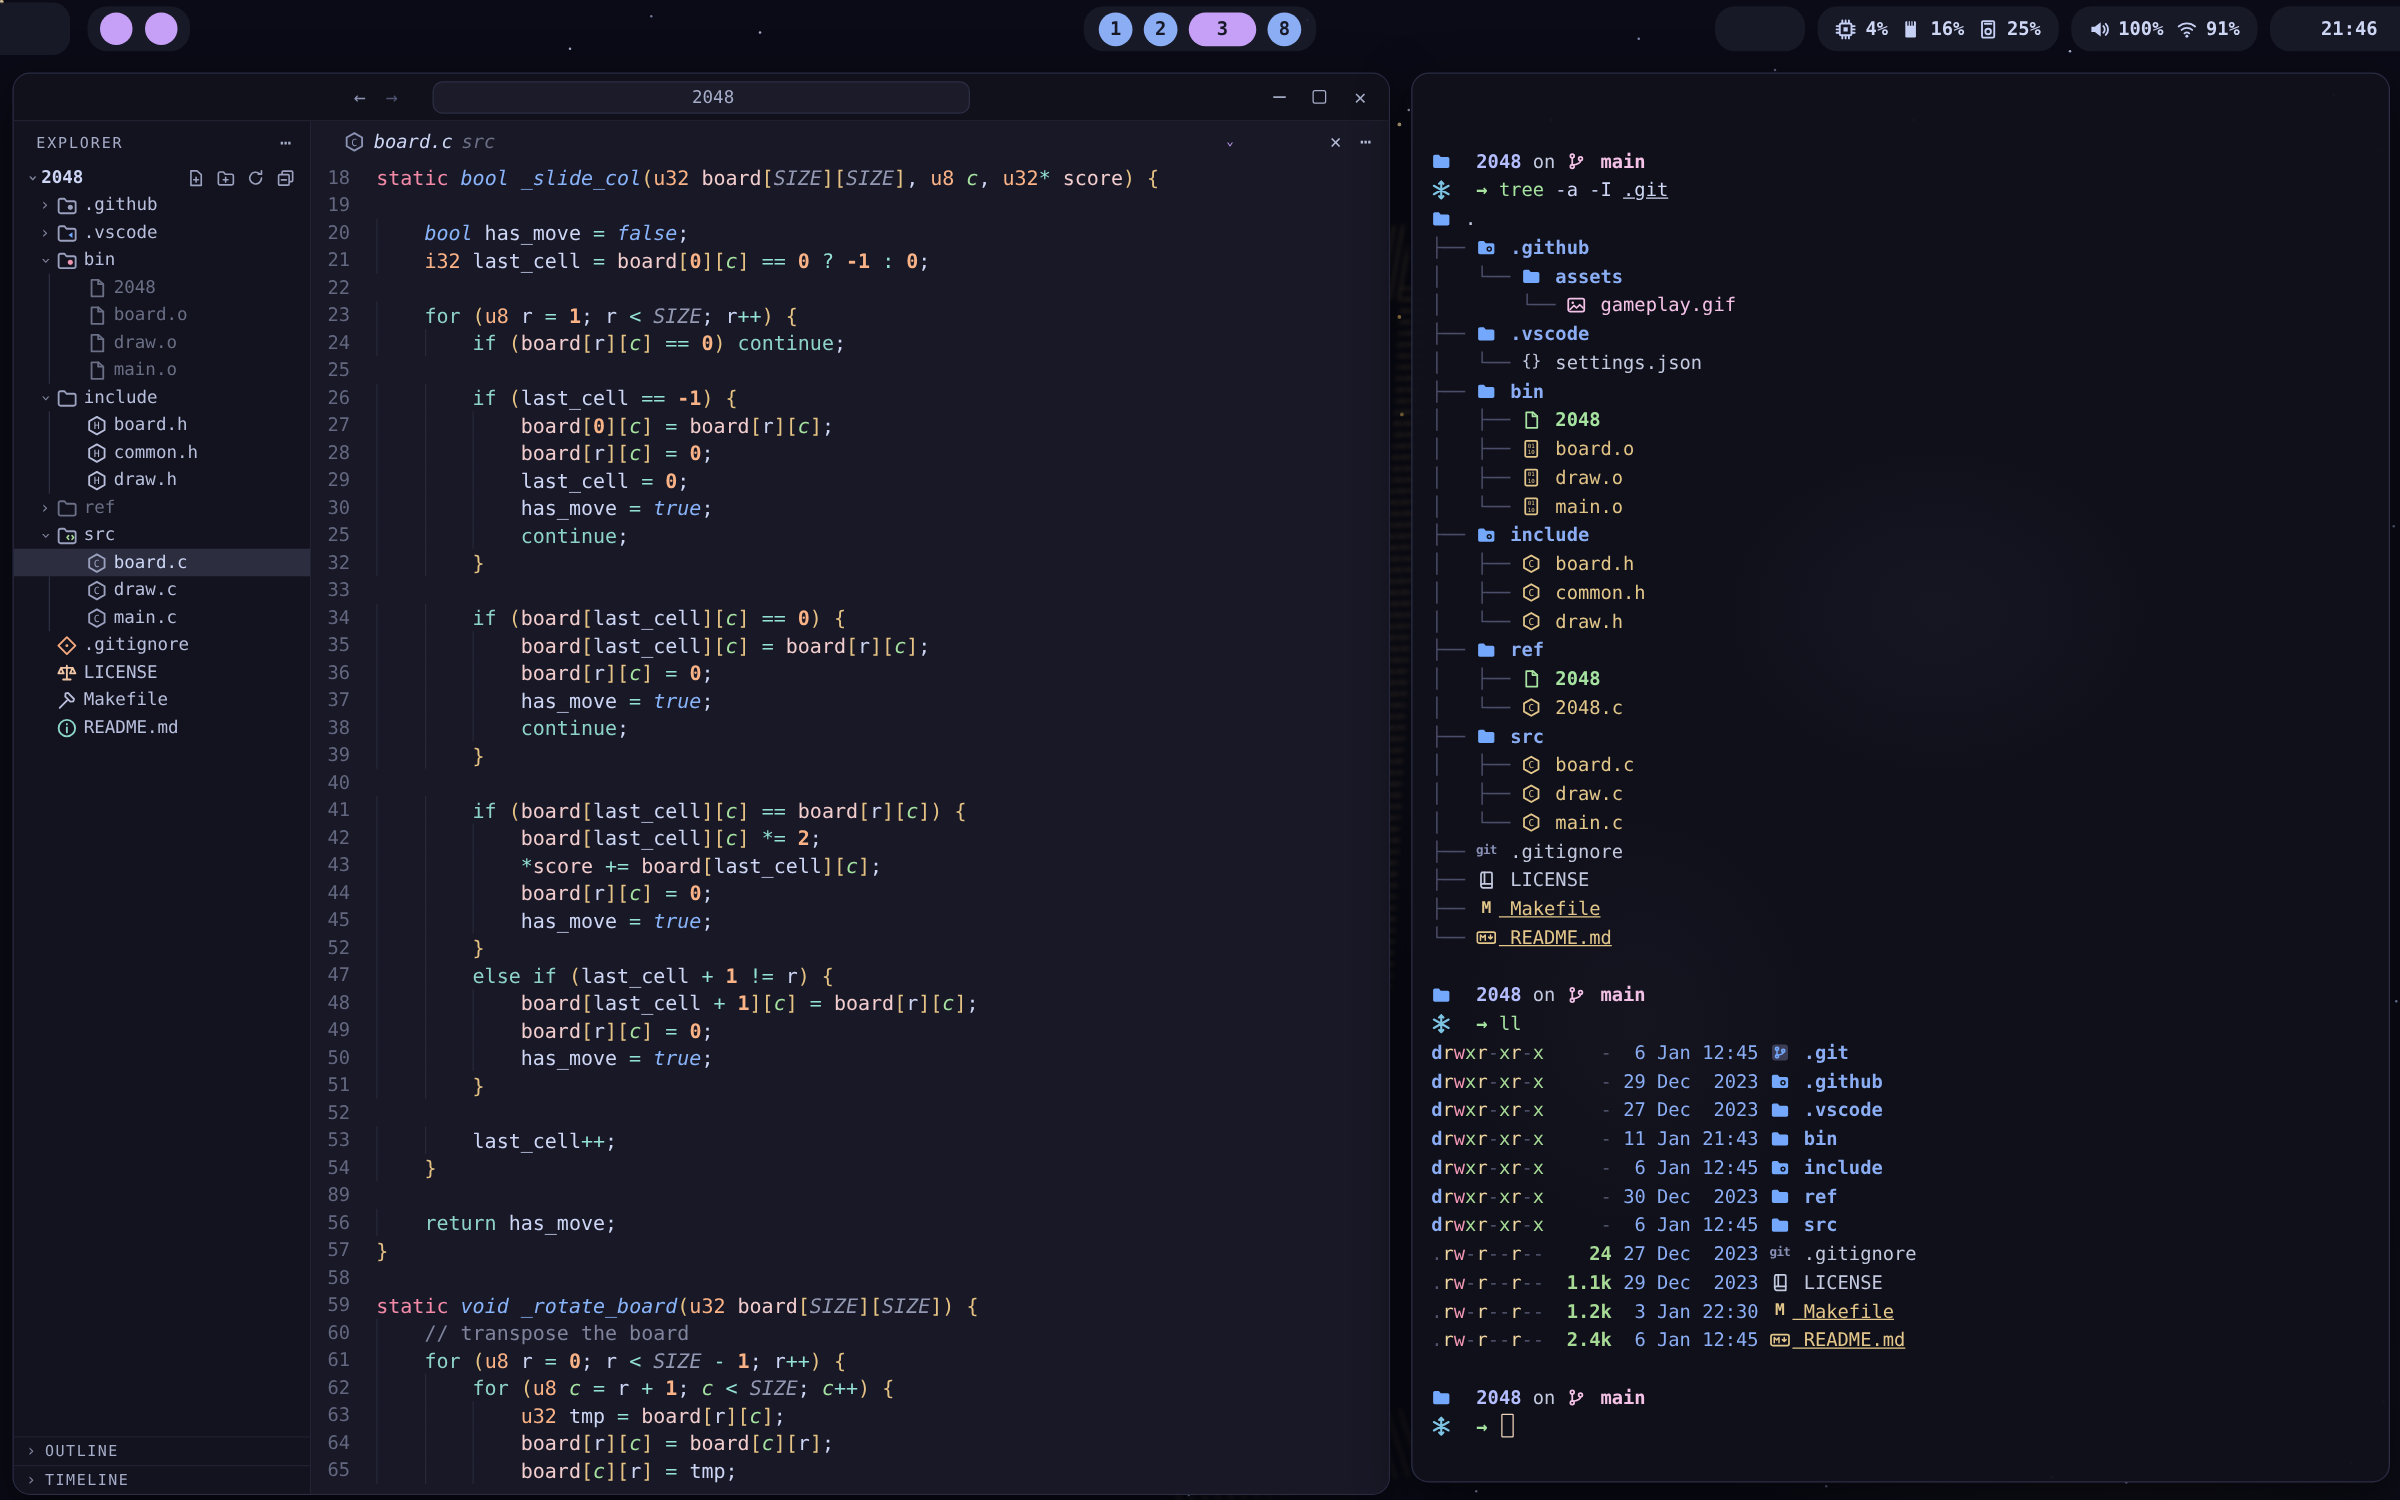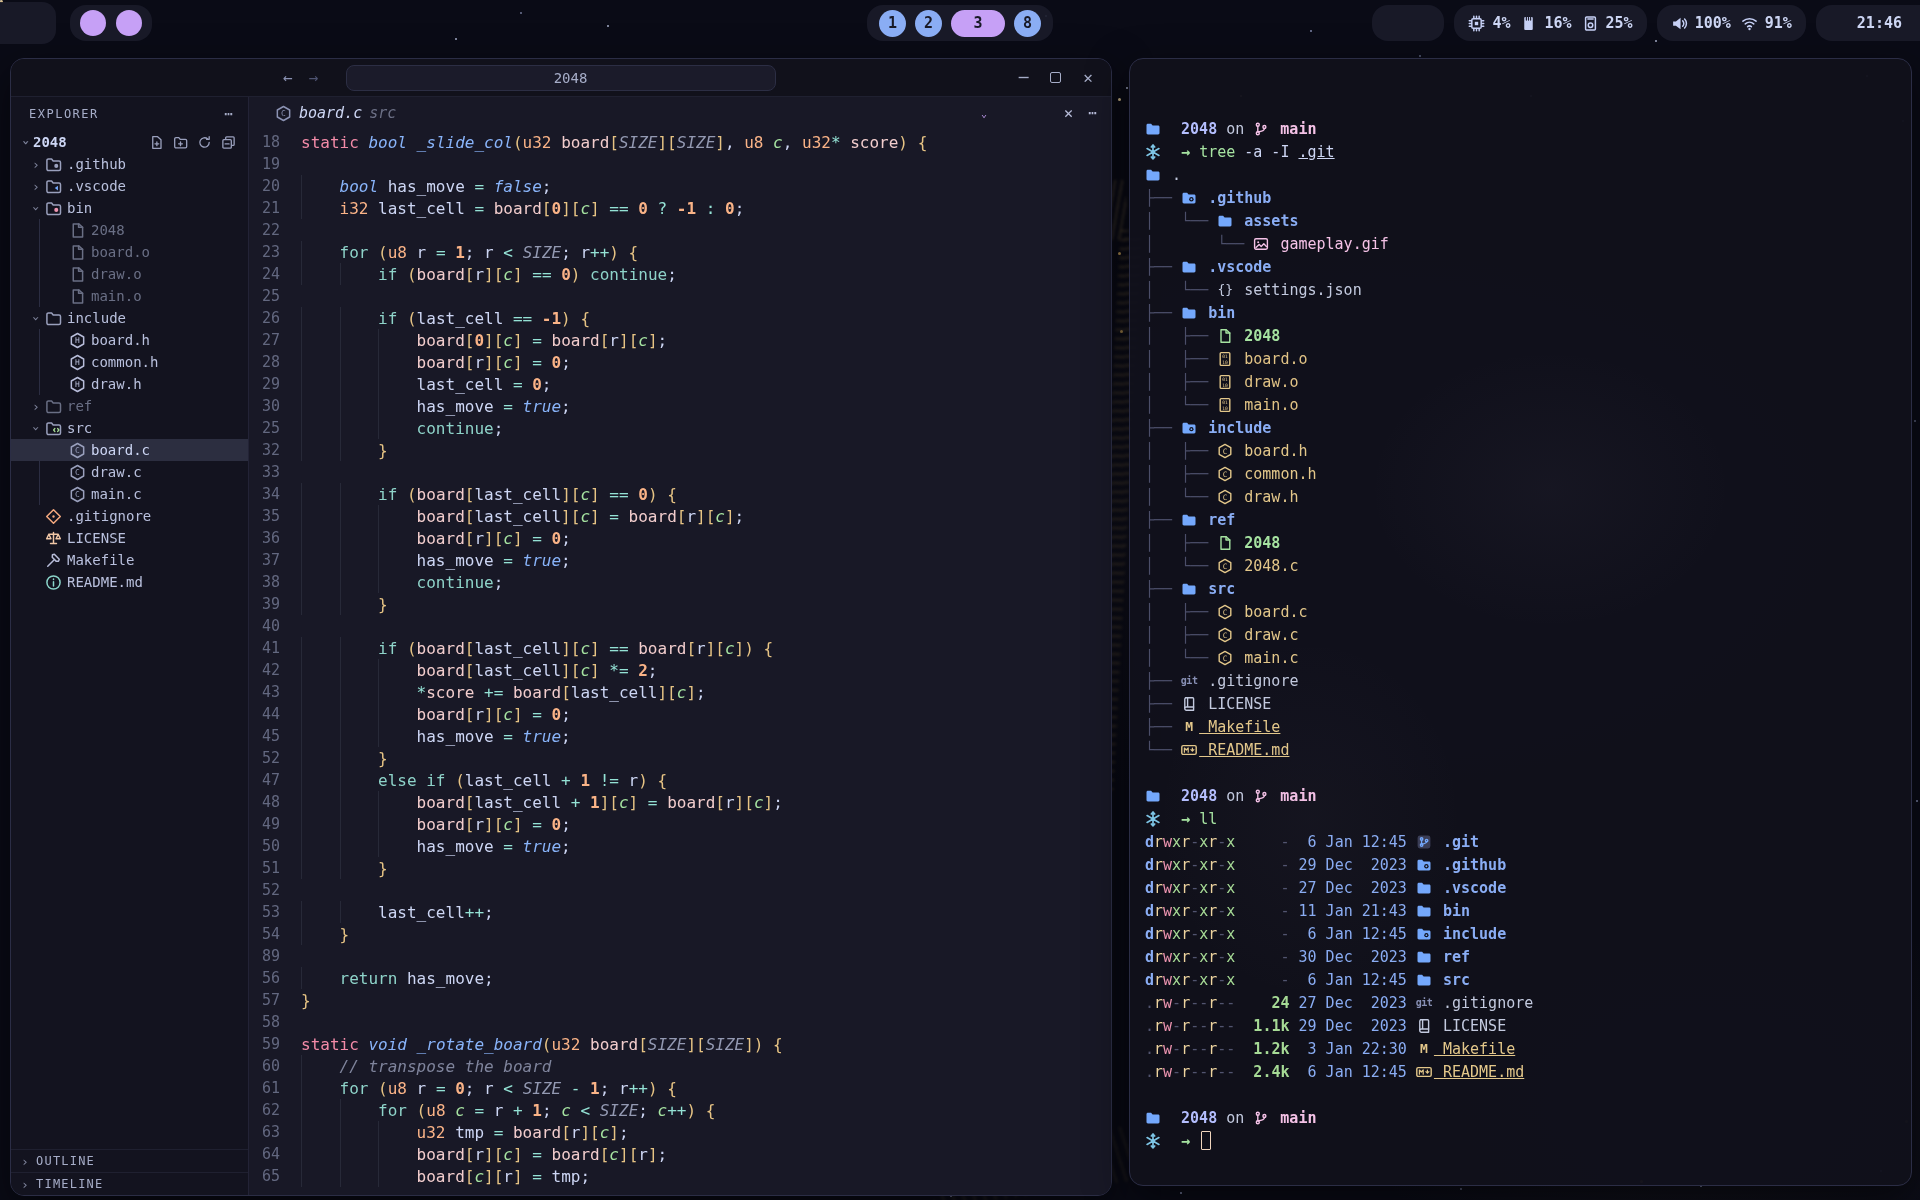--- a/index.html
+++ b/index.html
@@ -103,21 +103,21 @@
   .crumb-dir{color:#6c7086;font-style:italic}
   .ed-tools{position:absolute;right:14px;display:flex;gap:15px;color:#c6a0f6;align-items:center}
   .ed-tools .ic{width:16px;height:16px}
   .ed-tools .dd{font-size:10px;color:#c6a0f6;margin-left:-11px}
   .ed-tools .x,.ed-tools .more{color:#b8bdda;font-size:15px}
   .codewrap{flex:1;overflow:hidden;padding-top:2px}
   .code-line{height:22px;display:flex;align-items:center;font-size:16px;white-space:pre}
   .gutter{width:52px;flex:none;text-align:right;padding-right:21px;color:#636880;font-size:15px}
   .code-text{display:flex;align-items:center;white-space:pre}
   .ind{display:inline-block;width:4ch;height:22px;border-left:1px solid #272938;flex:none}
-  .tk-cmt{color:#7f849c;font-style:italic}
+  .tk-cmt{color:#7f849c;}
   .tk-kw1{color:#f38ba8}
   .tk-kw2{color:#8ed3c9;font-weight:normal}
   .tk-typ{color:#89b4fa;font-style:italic}
   .tk-ityp{color:#fab387}
   .tk-bcn{color:#89b4fa;font-style:italic}
   .tk-mac{color:#9399b2;font-style:italic}
   .tk-prm{color:#f2cdcd;}
   .tk-prc{color:#a6e3a1;font-style:italic}
   .tk-fn{color:#89b4fa;font-style:italic}
   .tk-num{color:#fab387;font-weight:bold}

